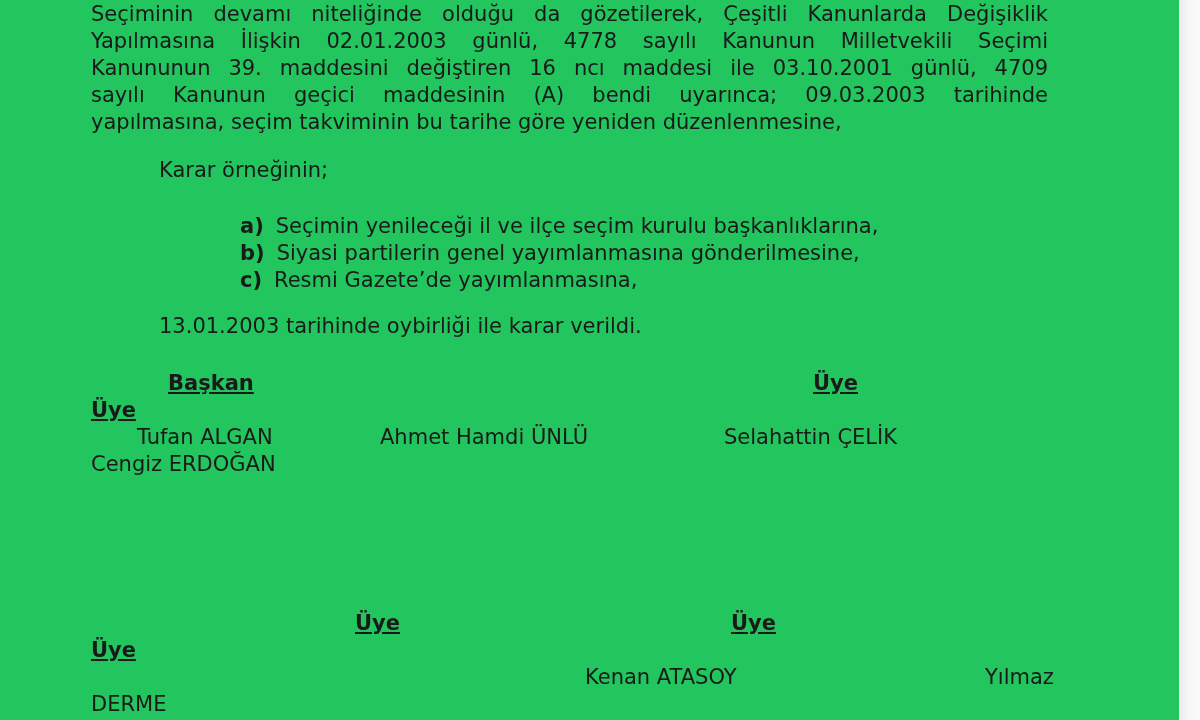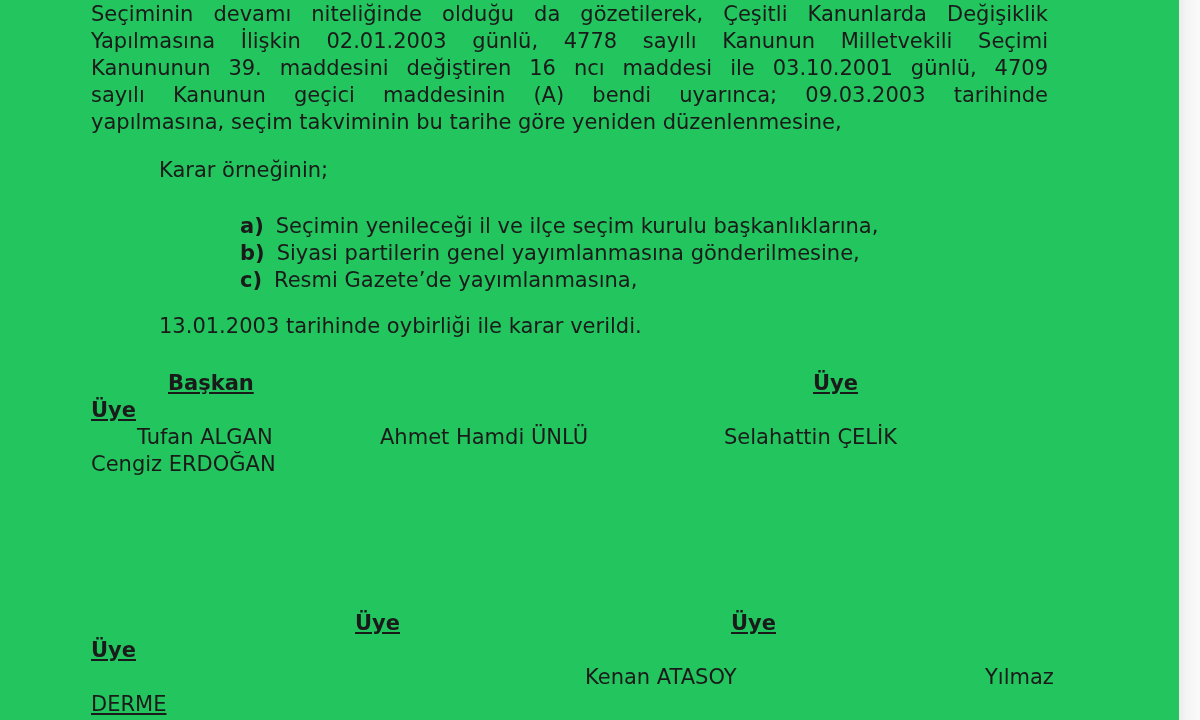--- a/index.html
+++ b/index.html
@@ -75,15 +75,15 @@
   <div class="abs" style="left:137px; top:424px;">Tufan ALGAN</div>
   <div class="abs" style="left:380px; top:424px;">Ahmet Hamdi ÜNLÜ</div>
   <div class="abs" style="left:724px; top:424px;">Selahattin ÇELİK</div>
   <div class="abs" style="left:91px; top:451px;text-align:center;">Cengiz ERDOĞAN</div>
 
   <div class="abs bold" style="left:355px; top:610px;">Üye</div>
   <div class="abs bold" style="left:731px; top:610px;">Üye</div>
   <div class="abs bold" style="left:91px; top:637px;">Üye</div>
   <div class="abs" style="left:585px; top:664px;text-align:center;">Kenan ATASOY</div>
   <div class="abs" style="left:985px; top:664px;">Yılmaz</div>
-  <div class="abs" style="left:91px; top:691px;text-decoration:underline;">DERME</div>
+  <div class="abs" style="left:91px; top:691px;">DERME</div>
 
 </div>
 
 </body></html>

